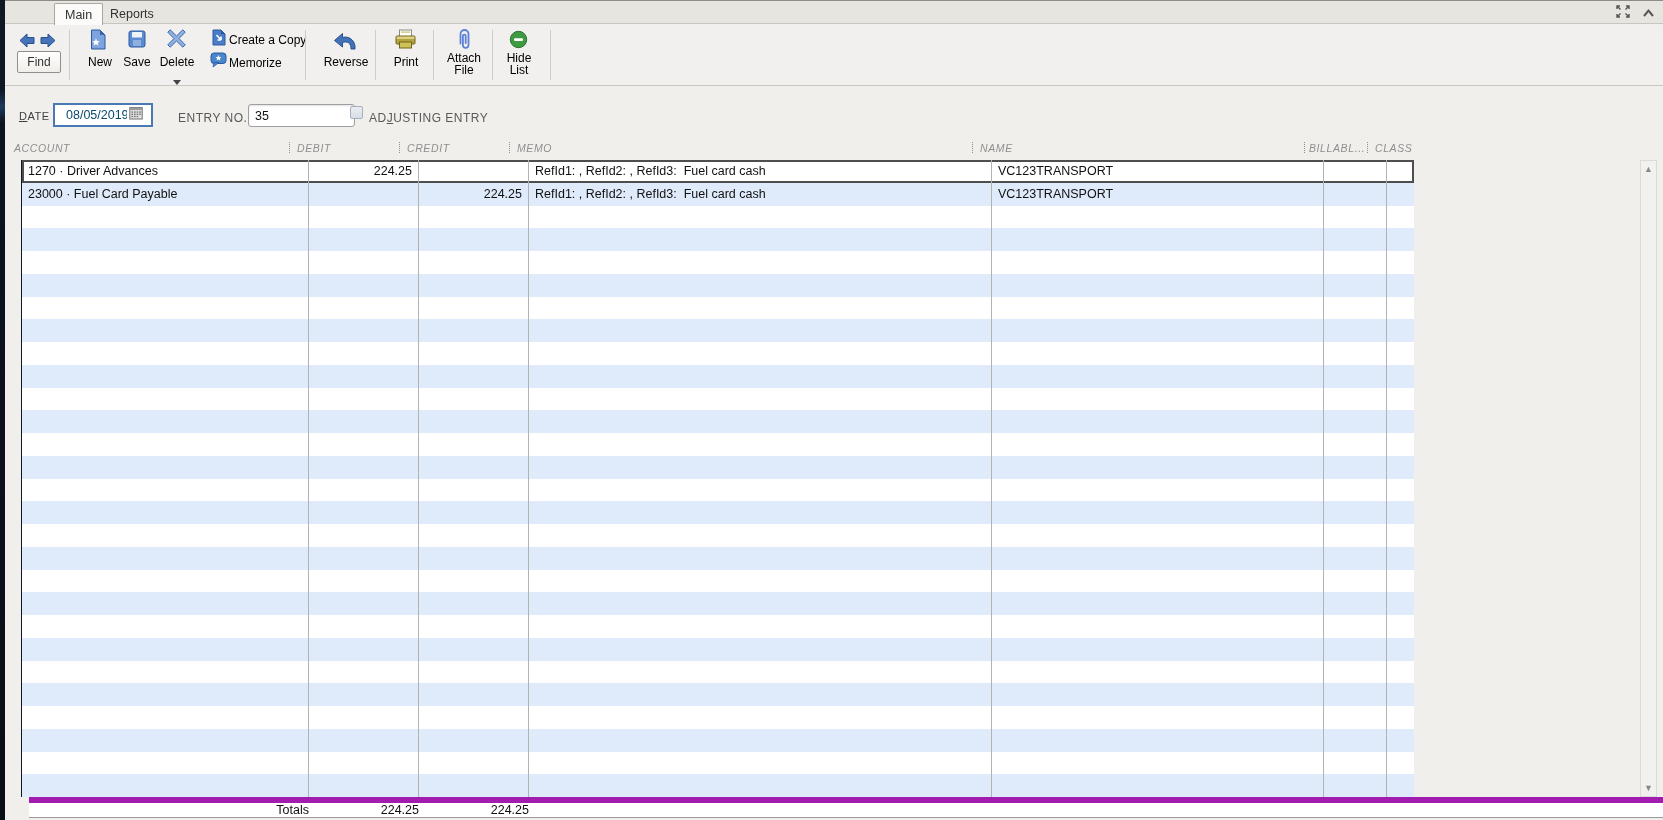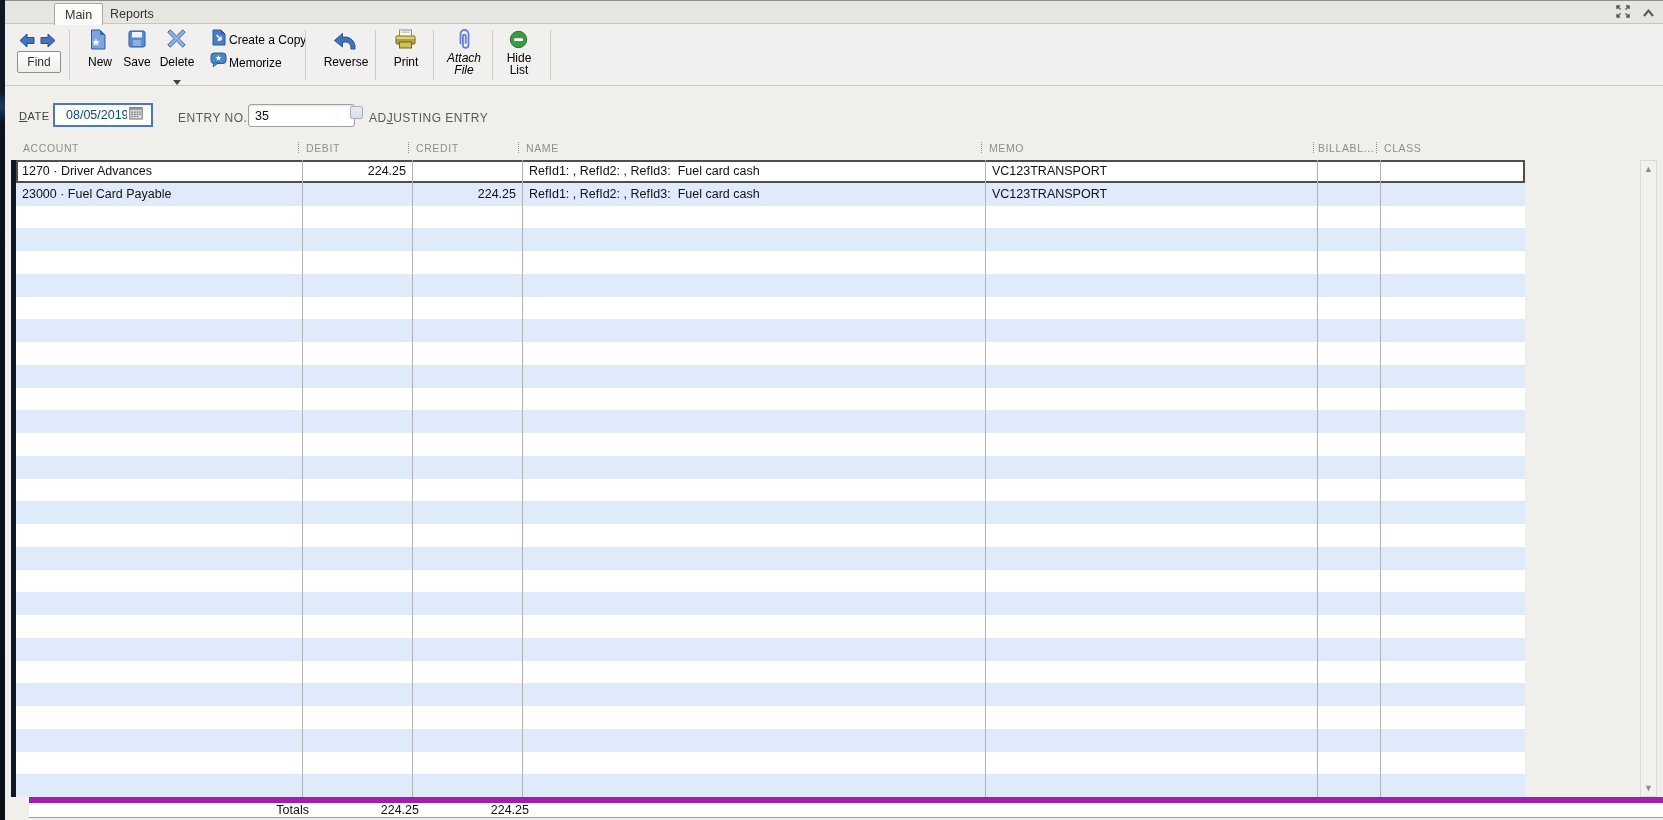--- a/index.html
+++ b/index.html
@@ -37,30 +37,30 @@
     padding-left:11px; font-family:Liberation Sans, sans-serif; background:transparent; }
   .entry-field { position:absolute; left:243px; top:79px; width:107px; height:23px;
     border:1px solid #9f9f9f; border-radius:3px; background:#fff;
     box-shadow:inset 0 1px 2px rgba(0,0,0,.12); display:flex; align-items:center; }
   .entry-field input { border:none; outline:none; width:95px; font-size:12.5px; color:#111;
     padding-left:6px; font-family:"Liberation Sans",sans-serif; background:transparent; }
   .checkbox { position:absolute; left:345px; top:81px; width:13px; height:13px;
     border:1px solid #a6afbb; background:linear-gradient(#e9edf2,#d8dee6); border-radius:2px; }
 
   
-  .thead { position:absolute; left:11px; top:139px; width:1629px; height:18px;
-    display:grid; grid-template-columns:287px 110px 110px 463px 332px 63px 264px; }
+  .thead { position:absolute; left:2px; top:139px; width:1629px; height:18px;
+    display:grid; grid-template-columns:287px 110px 110px 463px 332px 63px 264px;font-style:italic; }
   .hcell { font-size:10.5px; letter-spacing:.6px; color:#8e8e8e; padding-left:8px;
     display:flex; align-items:center; position:relative; }
   .hcell:first-child { padding-left:12px; }
   .hcell + .hcell::before { content:""; position:absolute; left:0; top:3px; height:11px;
     border-left:1px dotted #8e8e8e; }
 
-  .tbody { position:absolute; left:11px; top:160px; width:1514px; height:637px;
-    border-left:5px solid #0f172a; }
+  .tbody { position:absolute; left:21px; top:160px; width:1393px; height:637px;
+    border-left:1px solid #0f172a; }
   .trow { display:grid; grid-template-columns:287px 110px 110px 463px 332px 63px 264px;
     height:22.75px; background:#ffffff; }
   .trow.alt { background:#dfeafb; }
   .trow.selected { box-shadow:inset 0 0 0 2px #4e4e4e; background:#ffffff; }
   .tcell { border-right:1px solid #b2b2b2; font-size:12.5px; color:#111;
     display:flex; align-items:center; padding:0 6px; white-space:pre; overflow:hidden; }
   .tcell.num { justify-content:flex-end; }
 
   .vscroll { position:absolute; left:1640px; top:160px; width:17px; height:637px;
     background:#f1f1ef; border:1px solid #dadad6; }
@@ -206,21 +206,21 @@
     <span>Print</span>
   </div>
 
   <div class="tsep" style="left:428px;"></div>
 
   <span class="ticon" style="left:452px; top:3px;">
     <svg width="15" height="23" viewBox="0 0 15 23">
       <path d="M3.5 15.5 L3.5 6 a4 4 0 0 1 8 0 L11.5 17 a2.8 2.8 0 0 1 -5.6 0 L5.9 8 a1.4 1.4 0 0 1 2.8 0 L8.7 15" fill="none" stroke="#5c82d8" stroke-width="1.8" stroke-linecap="round"></path>
     </svg>
   </span>
-  <div class="tbtn-label" style="left:440px; top:28px; width:38px; line-height:11.5px;font-style:italic;">
+  <div class="tbtn-label" style="left:440px; top:28px; width:38px; line-height:11.5px;">
     <div>Attach</div>
     <div>File</div>
   </div>
 
   <div class="tsep" style="left:487px;"></div>
 
   <span class="ticon" style="left:504px; top:5px;">
     <svg width="19" height="19" viewBox="0 0 19 19">
       <circle cx="9.5" cy="9.5" r="8.2" fill="#3f9b41" stroke="#2c7030"></circle>
       <rect x="5" y="8.2" width="9" height="2.8" rx="1" fill="#ffffff"></rect>
@@ -268,22 +268,22 @@
   <div class="checkbox"></div>
   <div class="flabel" style="left:364px; top:86px;">
     <span>AD</span><u>J</u><span>USTING ENTRY</span>
   </div>
 </div>
 
 <div class="thead">
   <div class="hcell">ACCOUNT</div>
   <div class="hcell">DEBIT</div>
   <div class="hcell">CREDIT</div>
+  <div class="hcell">MEMO</div>
   <div class="hcell">NAME</div>
-  <div class="hcell">MEMO</div>
   <div class="hcell" style="padding-left:5px;">BILLABL...</div>
   <div class="hcell">CLASS</div>
 </div>
 
 <div class="tbody">
     <div class="trow selected">
       <div class="tcell">1270 · Driver Advances</div>
       <div class="tcell num">224.25</div>
       <div class="tcell num"></div>
       <div class="tcell">RefId1: , RefId2: , RefId3:  Fuel card cash</div>

